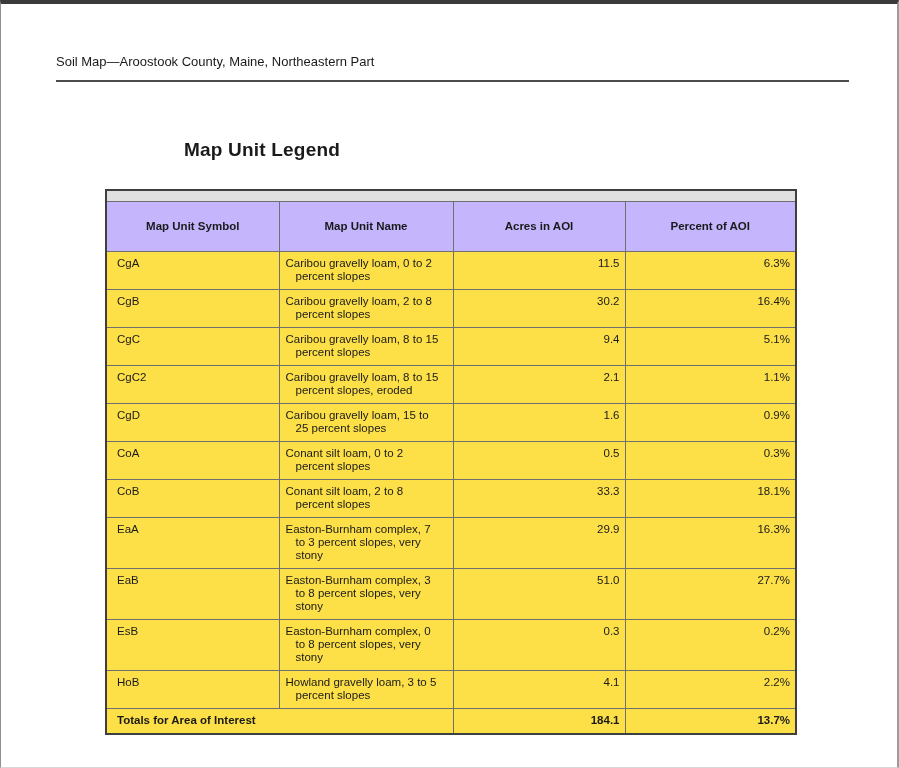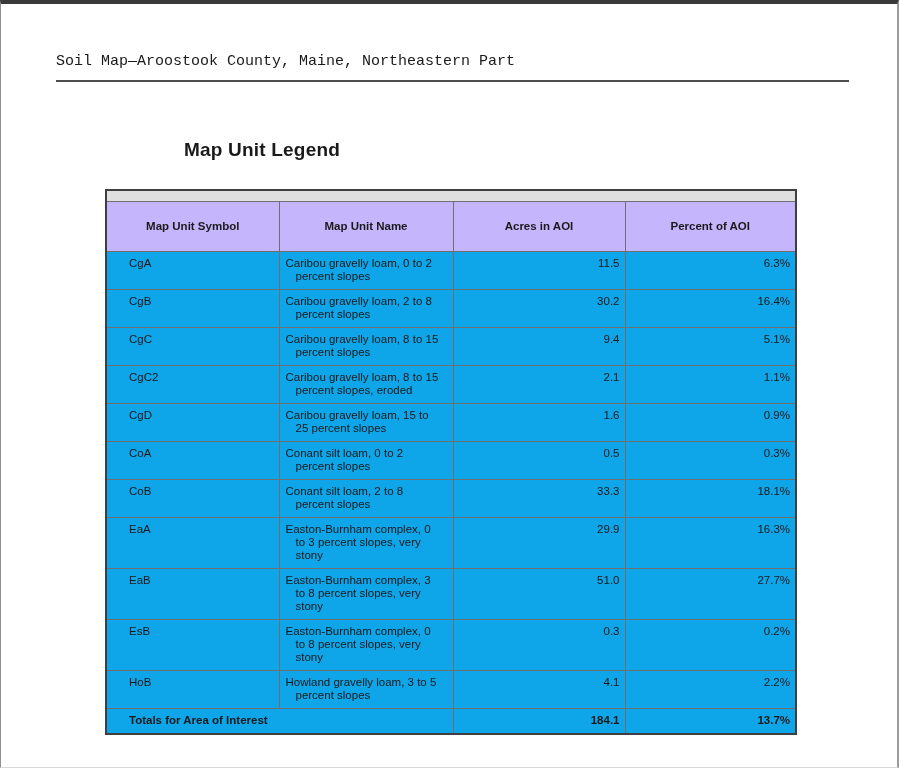--- a/index.html
+++ b/index.html
@@ -22,24 +22,23 @@
     background: #ffffff;
     border-top: 4px solid #3a3a3a;
     border-left: 1px solid #909090;
     border-right: 2px solid #9b9b9b;
     border-bottom: 1px solid #d8d8d8;
   }
   .doc-header-text {
     position: absolute;
     left: 55px;
     top: 51px;
-    font-size: 15px;
+    font-size: 13px;
     line-height: 14px;
     white-space: nowrap;
-    font-family: Liberation Mono, monospace;
   }
   .doc-header-rule {
     position: absolute;
     left: 55px;
     top: 76px;
     width: 793px;
     height: 2px;
     background: #4d4d4d;
   }
   .title {
@@ -72,23 +71,23 @@
   }
   .legend-table th {
     background: #c4b5fd;
     font-weight: bold;
     text-align: center;
     padding: 18px 4px;
     line-height: 13px;
   }
   .legend-table tbody td, .legend-table tfoot td {
     vertical-align: top;
-    padding: 5px 5px 6px 22px;
+    padding: 5px 5px 6px 10px;
     line-height: 13px;
-    background: #0ea5e9;
+    background: #fde047;
   }
   .legend-table td.sym {
     text-align: left;
   }
   .legend-table td.name {
     padding-left: 16px;
     text-indent: -10px;
     padding-right: 10px;
   }
   .legend-table td.num {
@@ -165,21 +164,21 @@
           <td class="num">0.3%</td>
         </tr>
         <tr>
           <td class="sym">CoB</td>
           <td class="name">Conant silt loam, 2 to 8 percent slopes</td>
           <td class="num">33.3</td>
           <td class="num">18.1%</td>
         </tr>
         <tr>
           <td class="sym">EaA</td>
-          <td class="name">Easton-Burnham complex, 0 to 3 percent slopes, very stony</td>
+          <td class="name">Easton-Burnham complex, 7 to 3 percent slopes, very stony</td>
           <td class="num">29.9</td>
           <td class="num">16.3%</td>
         </tr>
         <tr>
           <td class="sym">EaB</td>
           <td class="name">Easton-Burnham complex, 3 to 8 percent slopes, very stony</td>
           <td class="num">51.0</td>
           <td class="num">27.7%</td>
         </tr>
         <tr>

